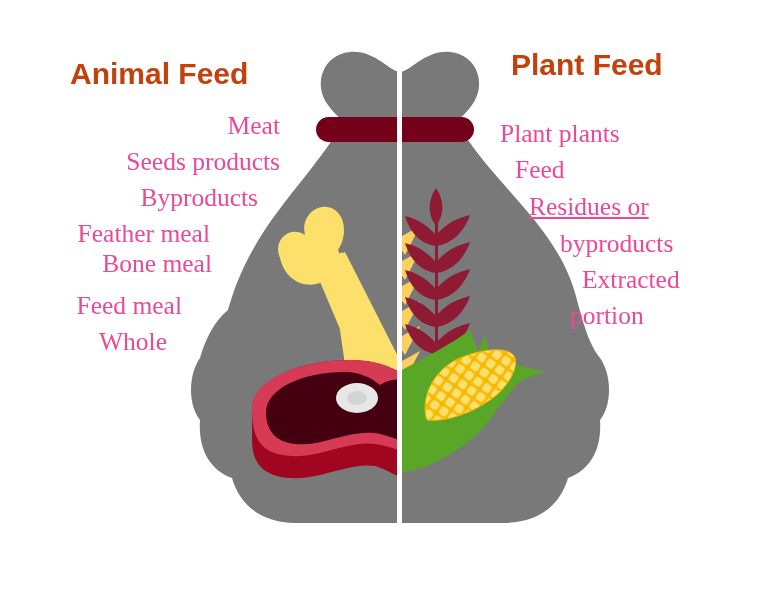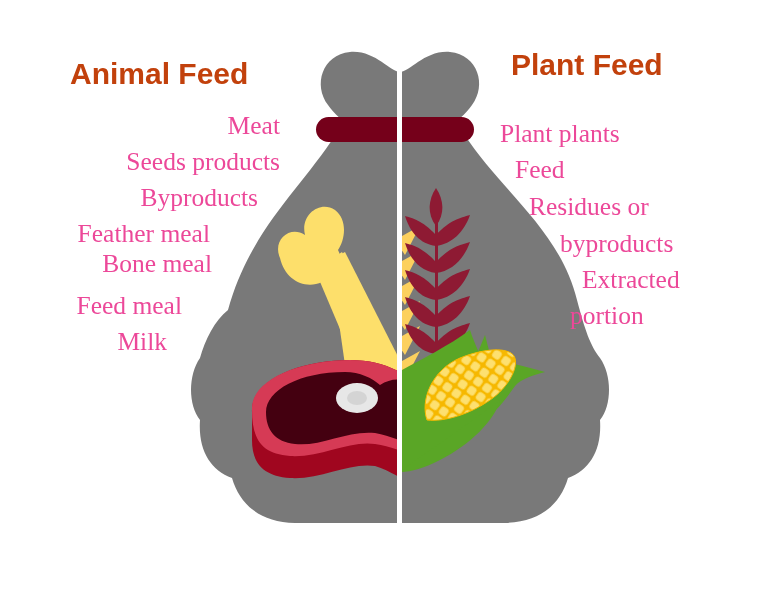--- a/index.html
+++ b/index.html
@@ -156,23 +156,23 @@
 <div class="title" style="left:70px; top:59px;">Animal Feed</div>
 <div class="title" style="left:511px; top:50px;">Plant Feed</div>
 
 <div>
   <div class="item left" style="right:488px; top:113px;">Meat</div>
   <div class="item left" style="right:488px; top:149px;">Seeds products</div>
   <div class="item left" style="right:510px; top:185px;">Byproducts</div>
   <div class="item left" style="right:558px; top:221px;">Feather meal</div>
   <div class="item left" style="right:556px; top:251px;">Bone meal</div>
   <div class="item left" style="right:586px; top:293px;">Feed meal</div>
-  <div class="item left" style="right:601px; top:329px;">Milk</div>
+  <div class="item left" style="right:601px; top:329px;">Whole</div>
 </div>
 
 <div>
   <div class="item" style="left:500px; top:121px;">Plant plants</div>
   <div class="item" style="left:515px; top:157px;">Feed</div>
-  <div class="item" style="left:529px; top:194px;">Residues or</div>
+  <div class="item" style="left:529px; top:194px;text-decoration:underline;">Residues or</div>
   <div class="item" style="left:560px; top:231px;">byproducts</div>
   <div class="item" style="left:582px; top:267px;">Extracted</div>
   <div class="item" style="left:570px; top:303px;">portion</div>
 </div>
 
 </body></html>

